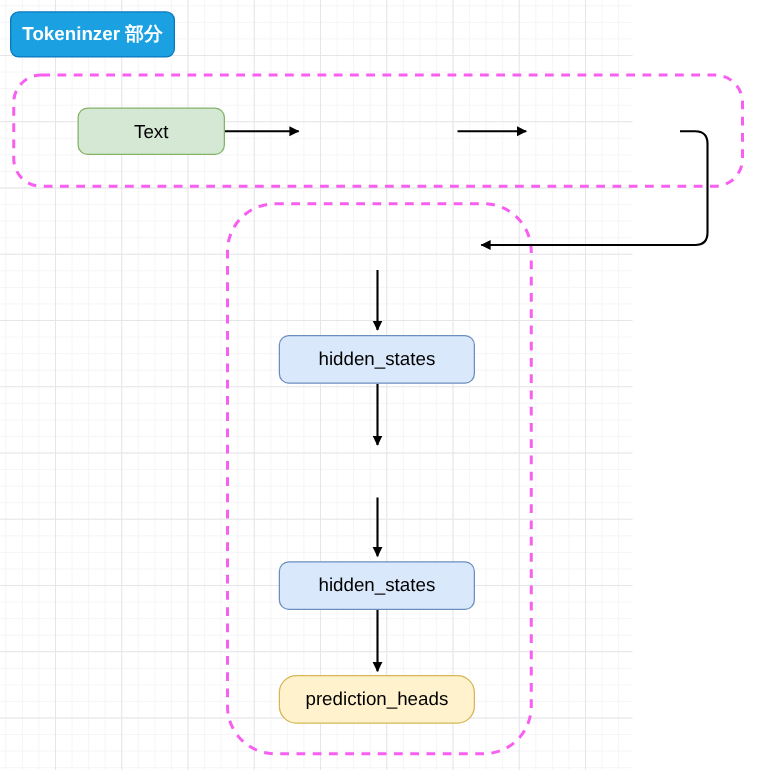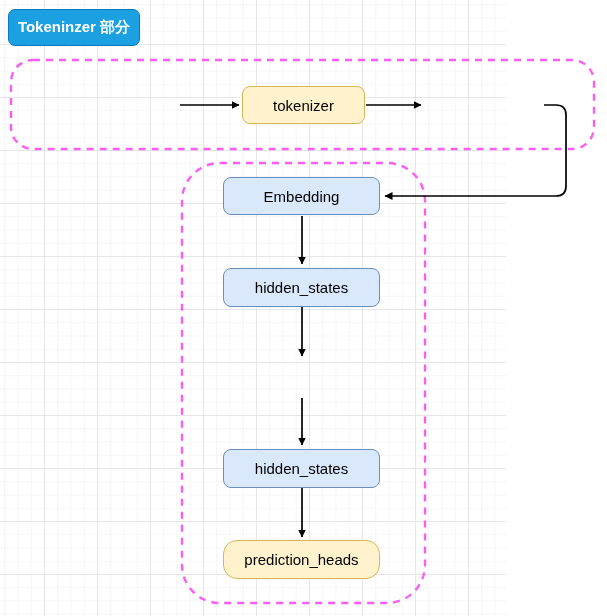--- a/index.html
+++ b/index.html
@@ -97,25 +97,24 @@
     <path d="M544,105 L556,105 Q566,105 566,115 L566,186 Q566,196 556,196 L385,196" style="fill:none;stroke:var(--arrow,#000);stroke-width:1.7" marker-end="url(#arr)"></path>
     <path d="M302,216 L302,264" style="fill:none;stroke:var(--arrow,#000);stroke-width:1.7" marker-end="url(#arr)"></path>
     <path d="M302,307 L302,356" style="fill:none;stroke:var(--arrow,#000);stroke-width:1.7" marker-end="url(#arr)"></path>
     <path d="M302,398 L302,445" style="fill:none;stroke:var(--arrow,#000);stroke-width:1.7" marker-end="url(#arr)"></path>
     <path d="M302,488 L302,537" style="fill:none;stroke:var(--arrow,#000);stroke-width:1.7" marker-end="url(#arr)"></path>
   </svg>
 
   <div class="tag" style="left:8px; top:9px; width:132px; height:37px;">Tokeninzer 部分</div>
 
 
-
-  <div class="node yellow" style="left:242px; top:86px; width:123px; height:38px;">tokenizer</div>
+  <div class="node green" style="left:62px; top:86px; width:118px; height:38px;">Text</div>
 
 
-  <div class="node blue" style="left:223px; top:177px; width:157px; height:38px;">Embedding</div>
+
 
   <div class="node blue" style="left:223px; top:268px; width:157px; height:39px;">hidden_states</div>
 
 
   <div class="node blue" style="left:223px; top:449px; width:157px; height:39px;">hidden_states</div>
 
   <div class="node yellow" style="left:223px; top:540px; width:157px; height:39px;border-radius:14px;">prediction_heads</div>
 
 </div>
 

